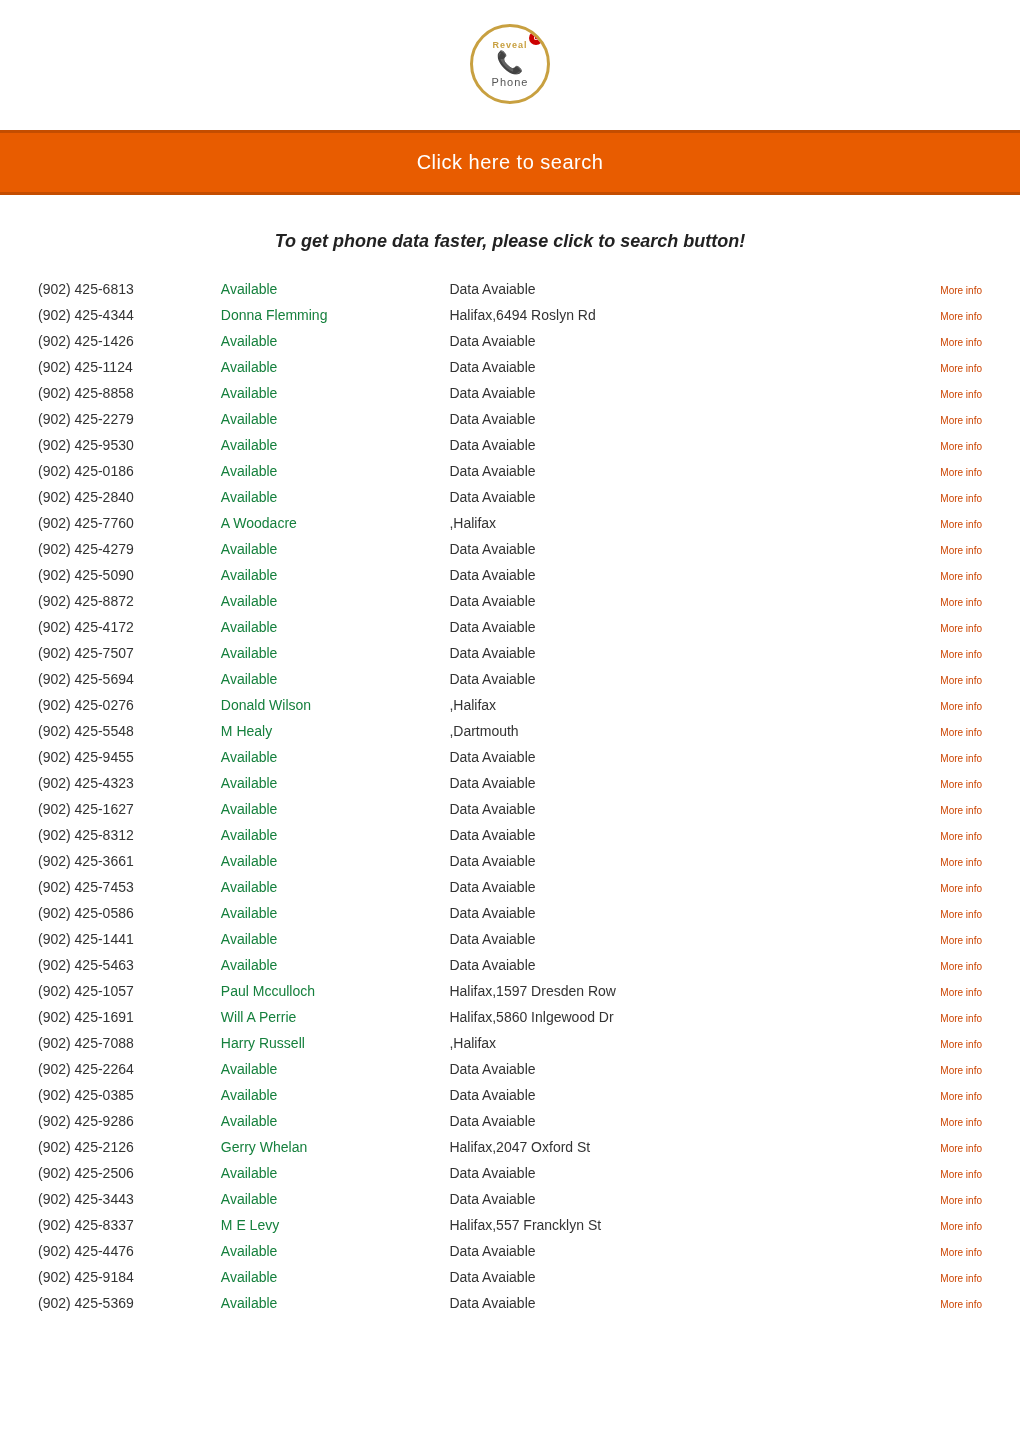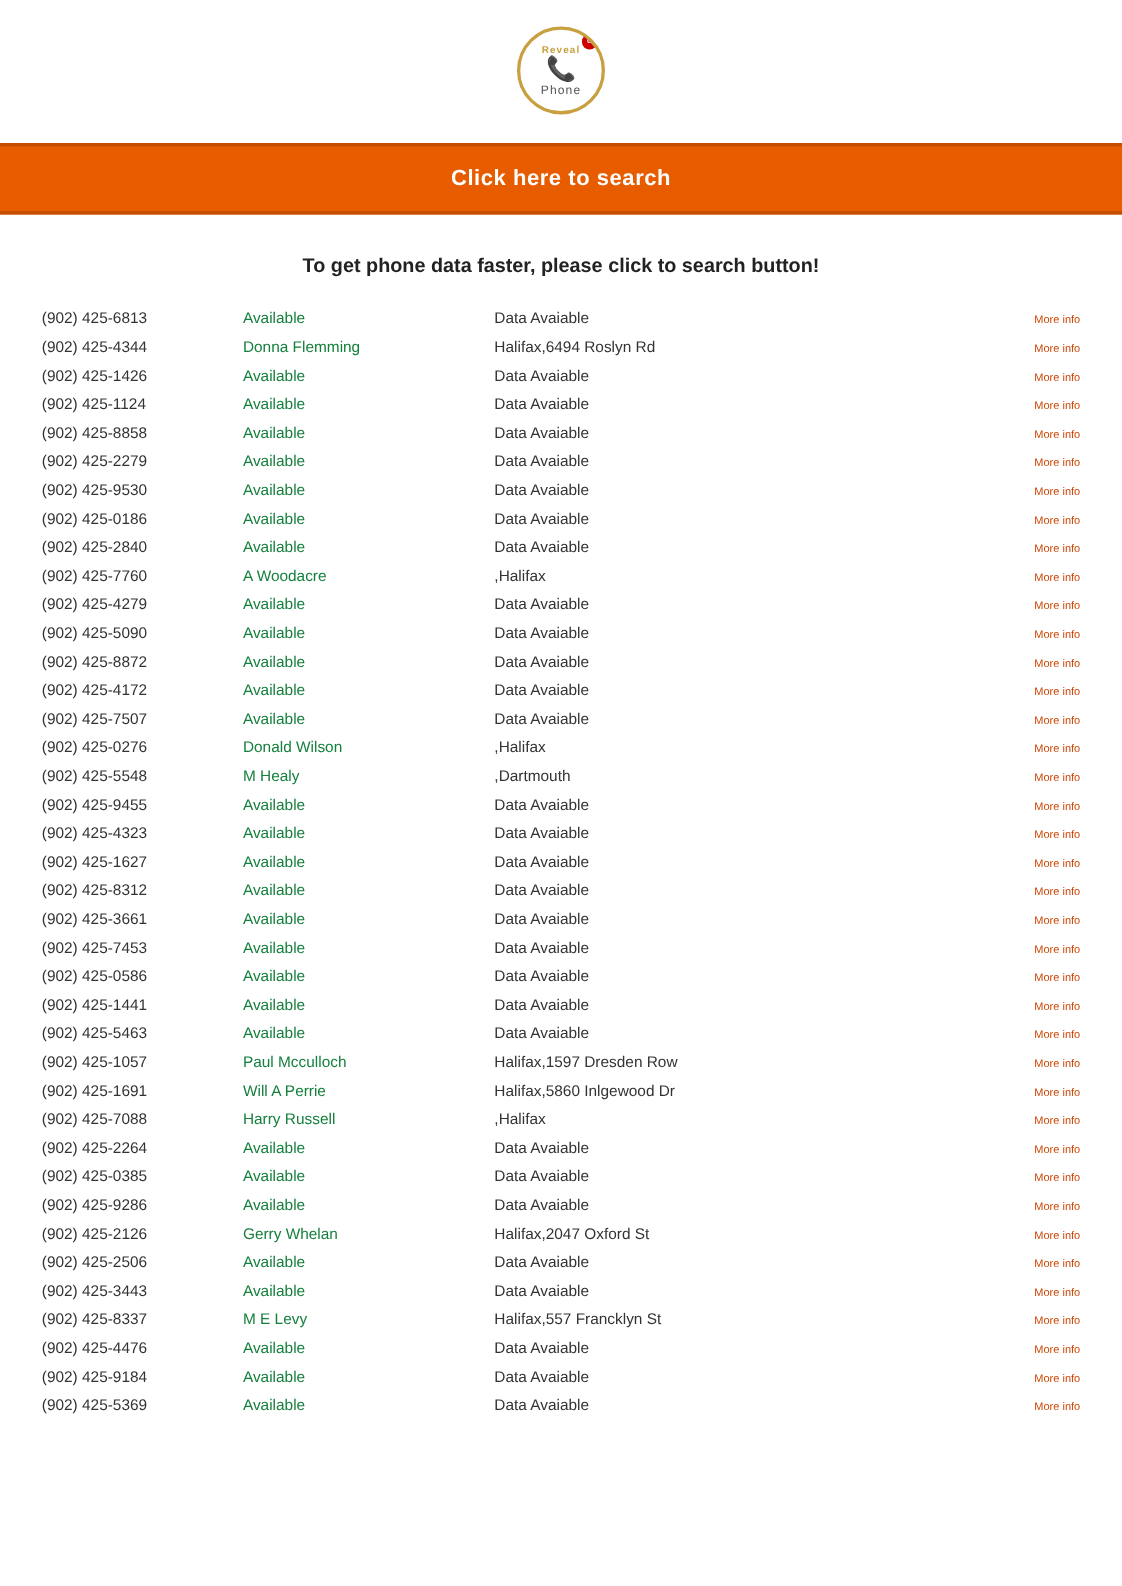--- a/index.html
+++ b/index.html
@@ -86,32 +86,33 @@
       border-top: 3px solid #c44d00;
       border-bottom: 3px solid #c44d00;
       padding: 18px 0;
       text-align: center;
       margin: 10px 0 0 0;
     }
 
     .search-banner a {
       color: #fff;
       font-size: 20px;
-      font-weight: bold;
+      font-weight: normal;
       text-decoration: none;
       letter-spacing: 0.5px;
       text-align: center;
     }
 
     .page-subtitle {
       text-align: center;
       font-size: 18px;
       font-weight: bold;
       margin: 36px 0 24px;
       color: #222;
+      font-style: italic;
     }
 
     .data-table {
       width: 100%;
       border-collapse: collapse;
       padding: 0 20px;
     }
 
     .data-table tr {
       border: none;
@@ -265,20 +266,26 @@
           <td class="col-address">Data Avaiable</td>
           <td class="col-action"><a href="#" class="more-info-link">More info</a></td>
         </tr>
         <tr>
           <td class="col-phone">(902) 425-7507</td>
           <td class="col-name">Available</td>
           <td class="col-address">Data Avaiable</td>
           <td class="col-action"><a href="#" class="more-info-link">More info</a></td>
         </tr>
         <tr>
+          <td class="col-phone">(902) 425-5694</td>
+          <td class="col-name">Available</td>
+          <td class="col-address">Data Avaiable</td>
+          <td class="col-action"><a href="#" class="more-info-link">More info</a></td>
+        </tr>
+        <tr>
           <td class="col-phone">(902) 425-0276</td>
           <td class="col-name">Donald Wilson</td>
           <td class="col-address">,Halifax</td>
           <td class="col-action"><a href="#" class="more-info-link">More info</a></td>
         </tr>
         <tr>
           <td class="col-phone">(902) 425-5548</td>
           <td class="col-name">M Healy</td>
           <td class="col-address">,Dartmouth</td>
           <td class="col-action"><a href="#" class="more-info-link">More info</a></td>

